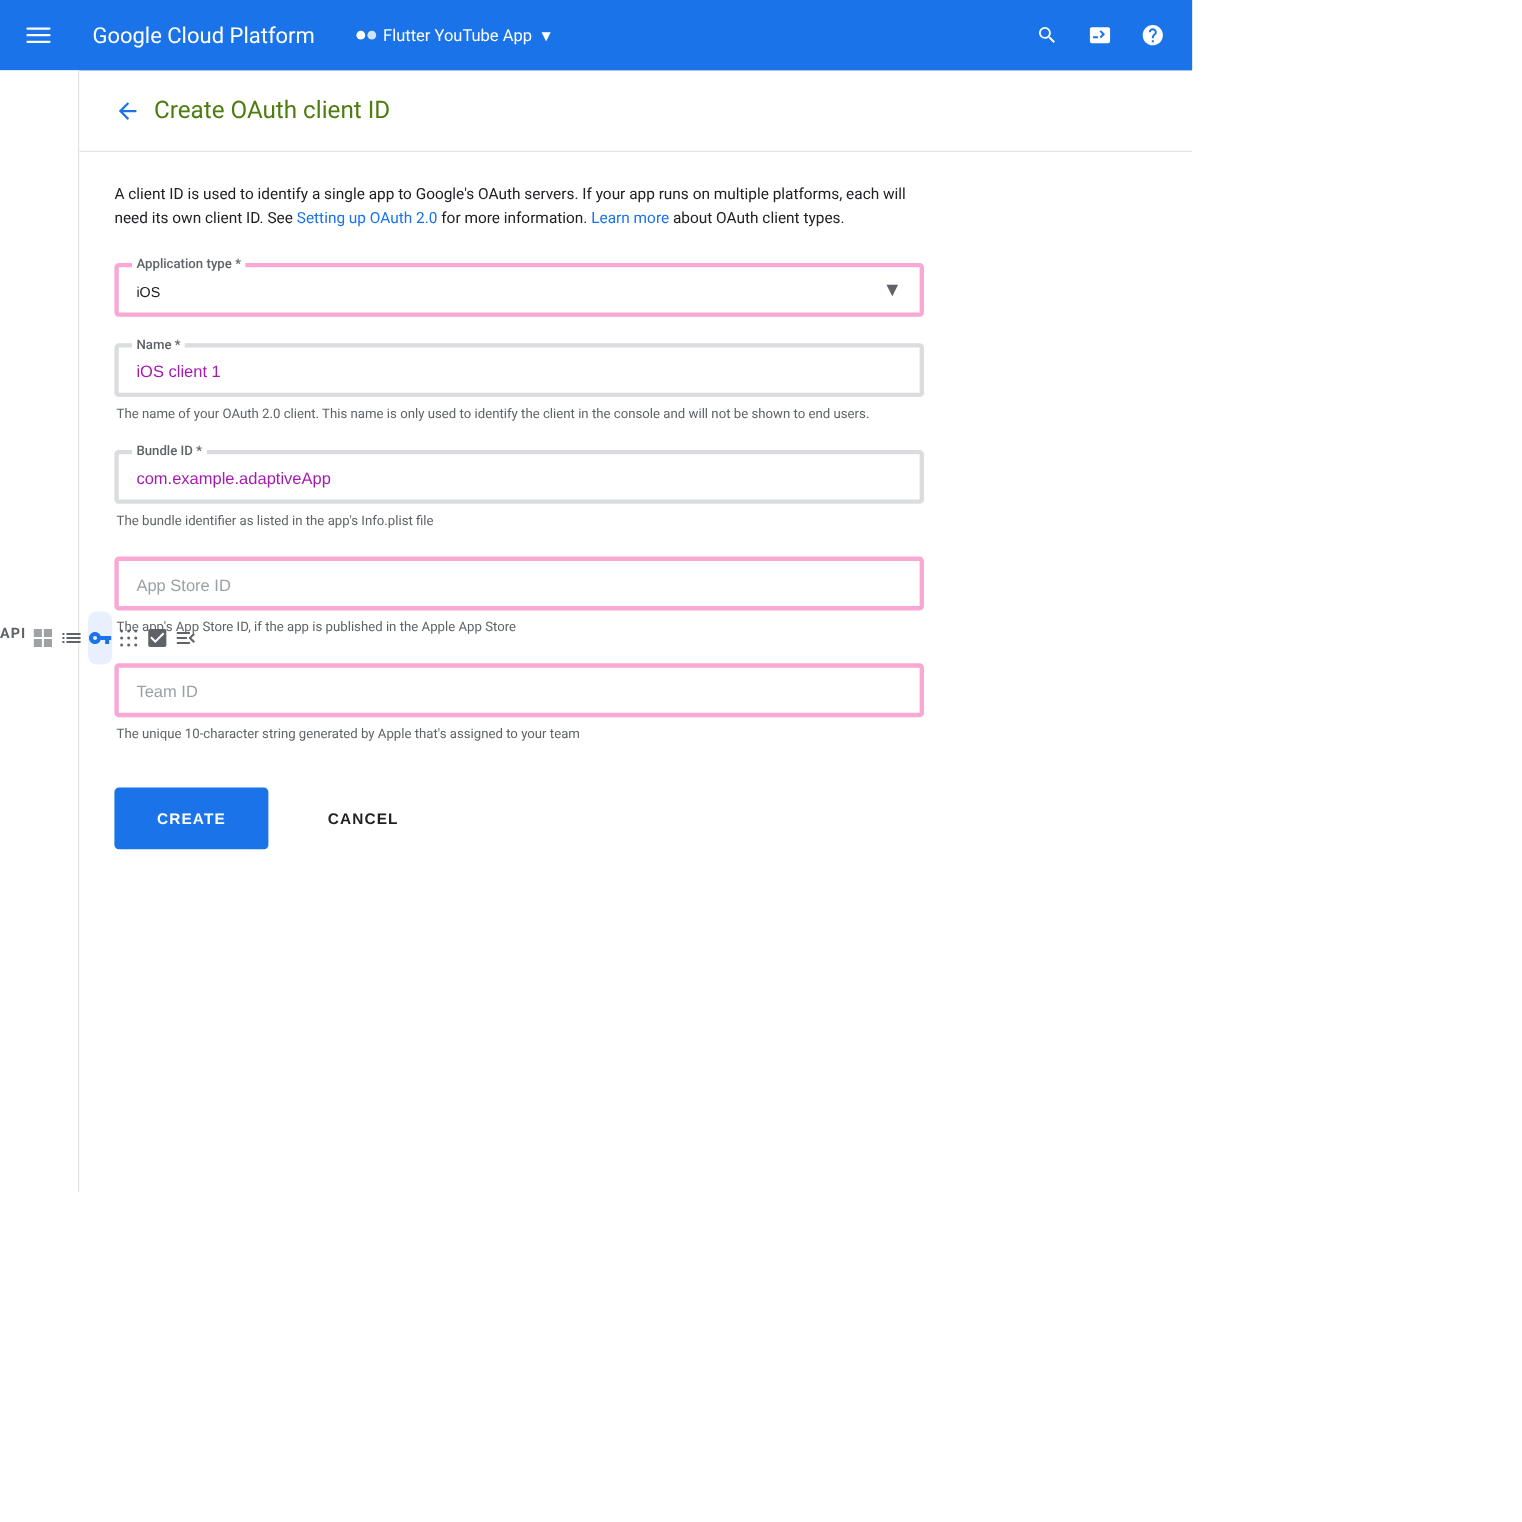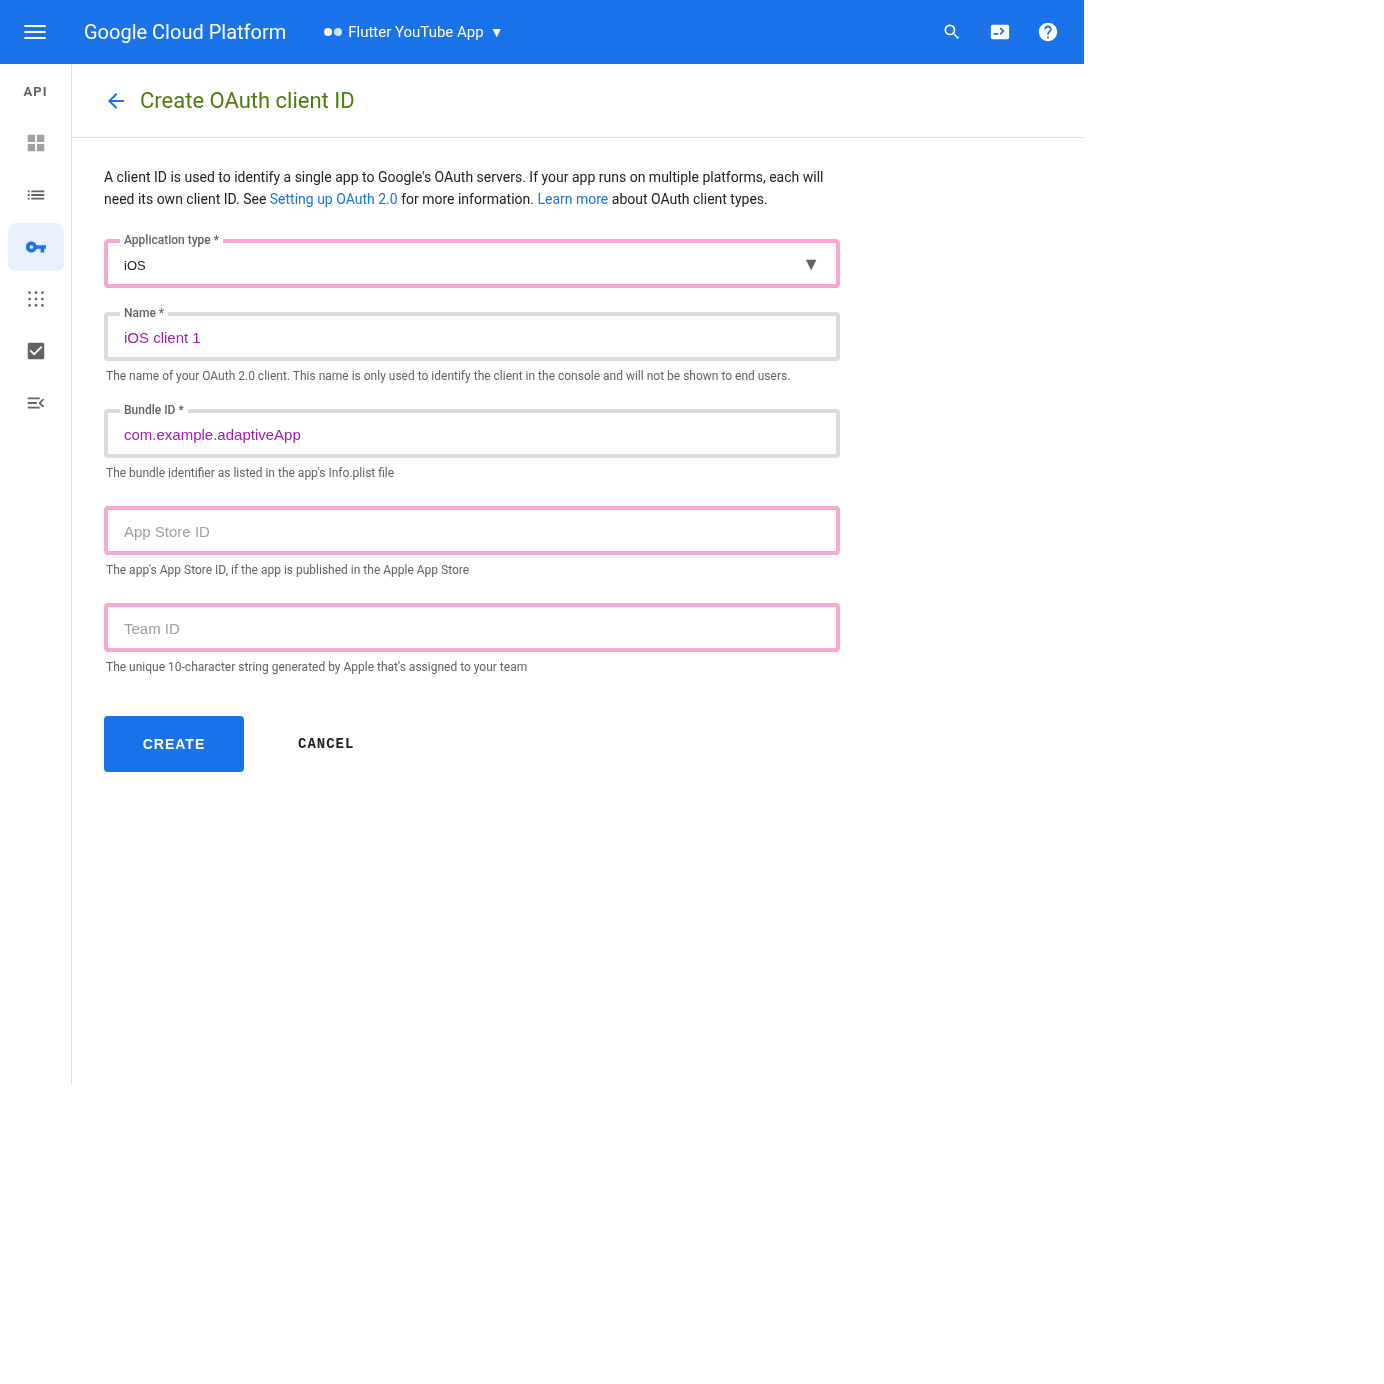--- a/index.html
+++ b/index.html
@@ -80,21 +80,21 @@
       display: flex;
       height: calc(1084px - 64px);
     }
 
     
     .sidebar {
       width: 72px;
       background: #fff;
       border-right: 1px solid #e0e0e0;
       display: flex;
-      flex-direction: column;
+      flex-direction: row;
       align-items: center;
       padding-top: 12px;
       gap: 4px;
     }
     .api-label {
       font-size: 13px;
       font-weight: 700;
       color: #5f6368;
       letter-spacing: 1px;
       padding: 8px 0 16px;
@@ -253,21 +253,20 @@
     .btn-cancel {
       background: transparent;
       color: #202124;
       border: none;
       padding: 0 24px;
       height: 56px;
       font-size: 14px;
       font-weight: 700;
       letter-spacing: 1px;
       cursor: pointer;
-      font-family: Liberation Mono, monospace;
     }
   </style>
 </head>
 <body>
 
 <header class="header">
   <div class="header-menu-icon">
     <span></span>
       <span></span>
       <span></span>

